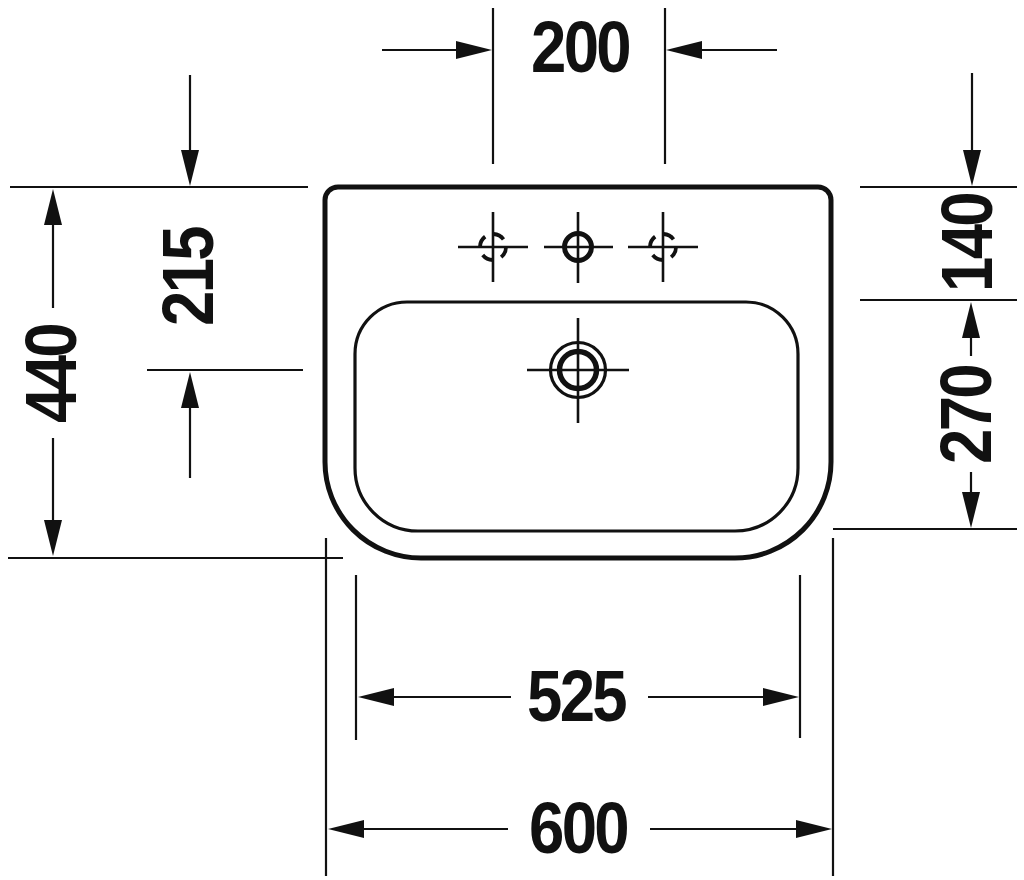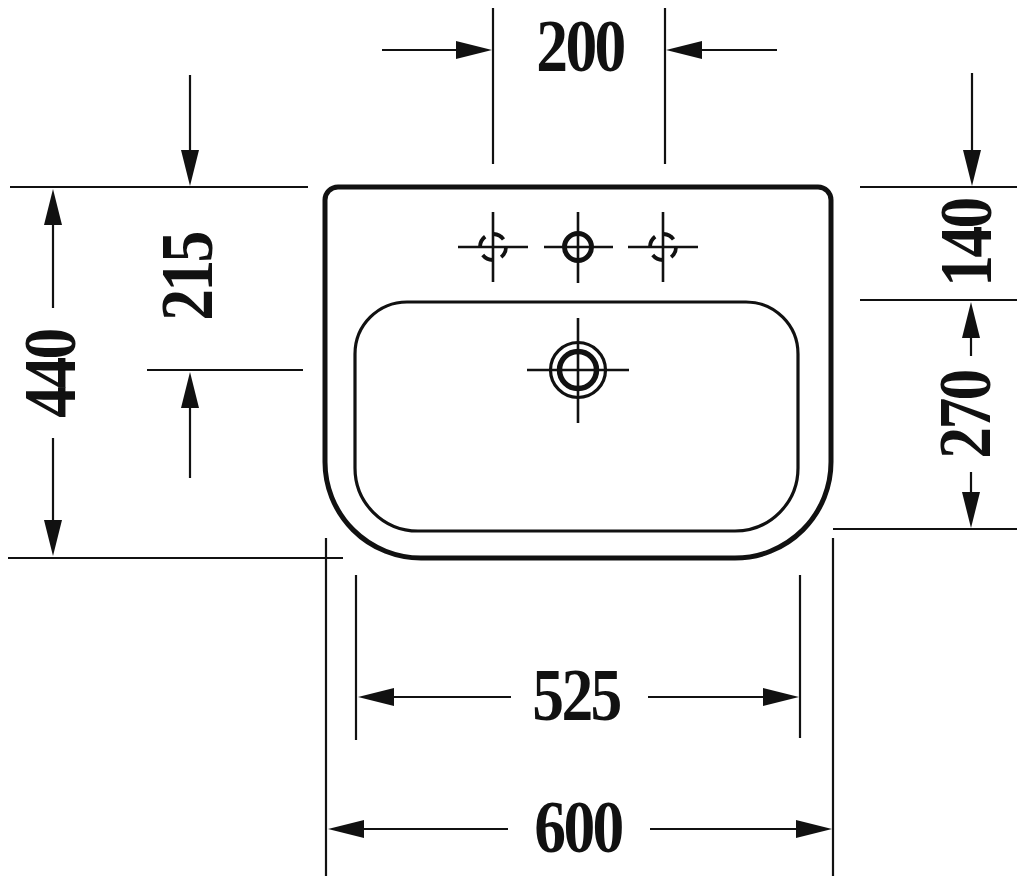--- a/index.html
+++ b/index.html
@@ -1,18 +1,18 @@
 <!DOCTYPE html>
 <html><head>
 <meta charset="utf-8">
 <style>
   html,body{margin:0;padding:0;background:#fff;}
   #stage{
     position:relative;width:1024px;height:880px;background:#ffffff;
-    font-family:Liberation Serif, serif;overflow:hidden;text-align:right;
+    font-family:Liberation Sans, sans-serif;overflow:hidden;text-align:right;
   }
   #stage svg{position:absolute;left:0;top:0;}
   .dim-label{
     position:absolute;
     font-weight:700;font-size:73px;letter-spacing:-3px;color:#111;
     white-space:nowrap;line-height:1;
     transform:translate(-50%,-50%) scaleX(0.87);
     transform-origin:center center;
   }
   .dim-label.vert{

